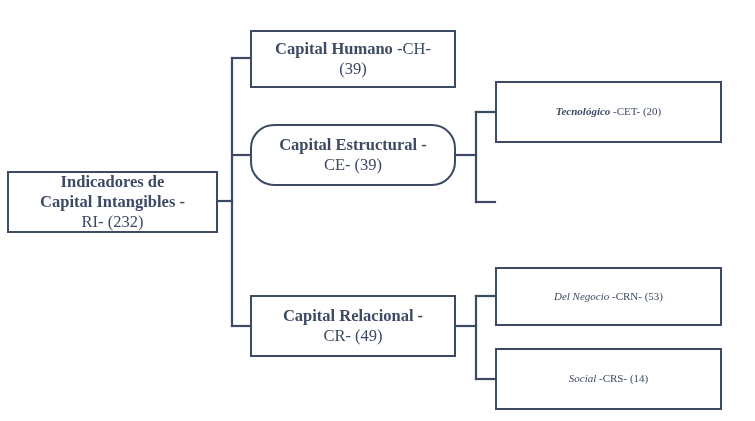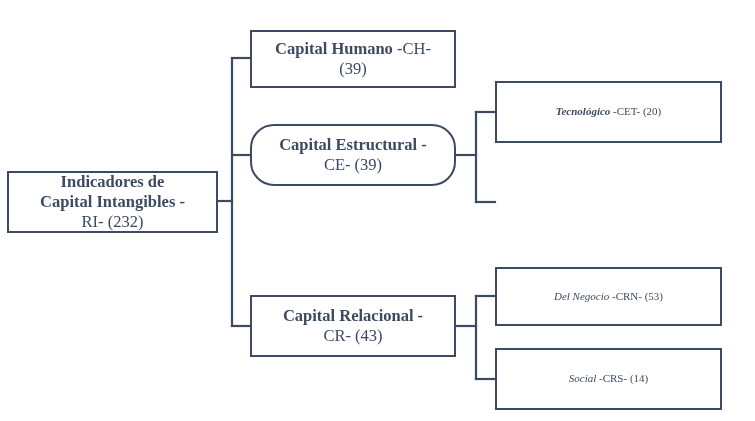--- a/index.html
+++ b/index.html
@@ -135,21 +135,21 @@
   <div class="node node-l2 n-ce">
     <span class="txt">
       <span class="b">Capital Estructural -</span><br>
       <span class="r">CE- (39)</span>
     </span>
   </div>
 
   <div class="node node-l2 n-cr">
     <span class="txt">
       <span class="b">Capital Relacional -</span><br>
-      <span class="r">CR- (43)</span>
+      <span class="r">CR- (49)</span>
     </span>
   </div>
 
   <div class="node node-l3 n-cet">
     <span class="txt">
       <span class="bi">Tecnológico</span><span class="r"> -CET- (20)</span>
     </span>
   </div>
 
 

